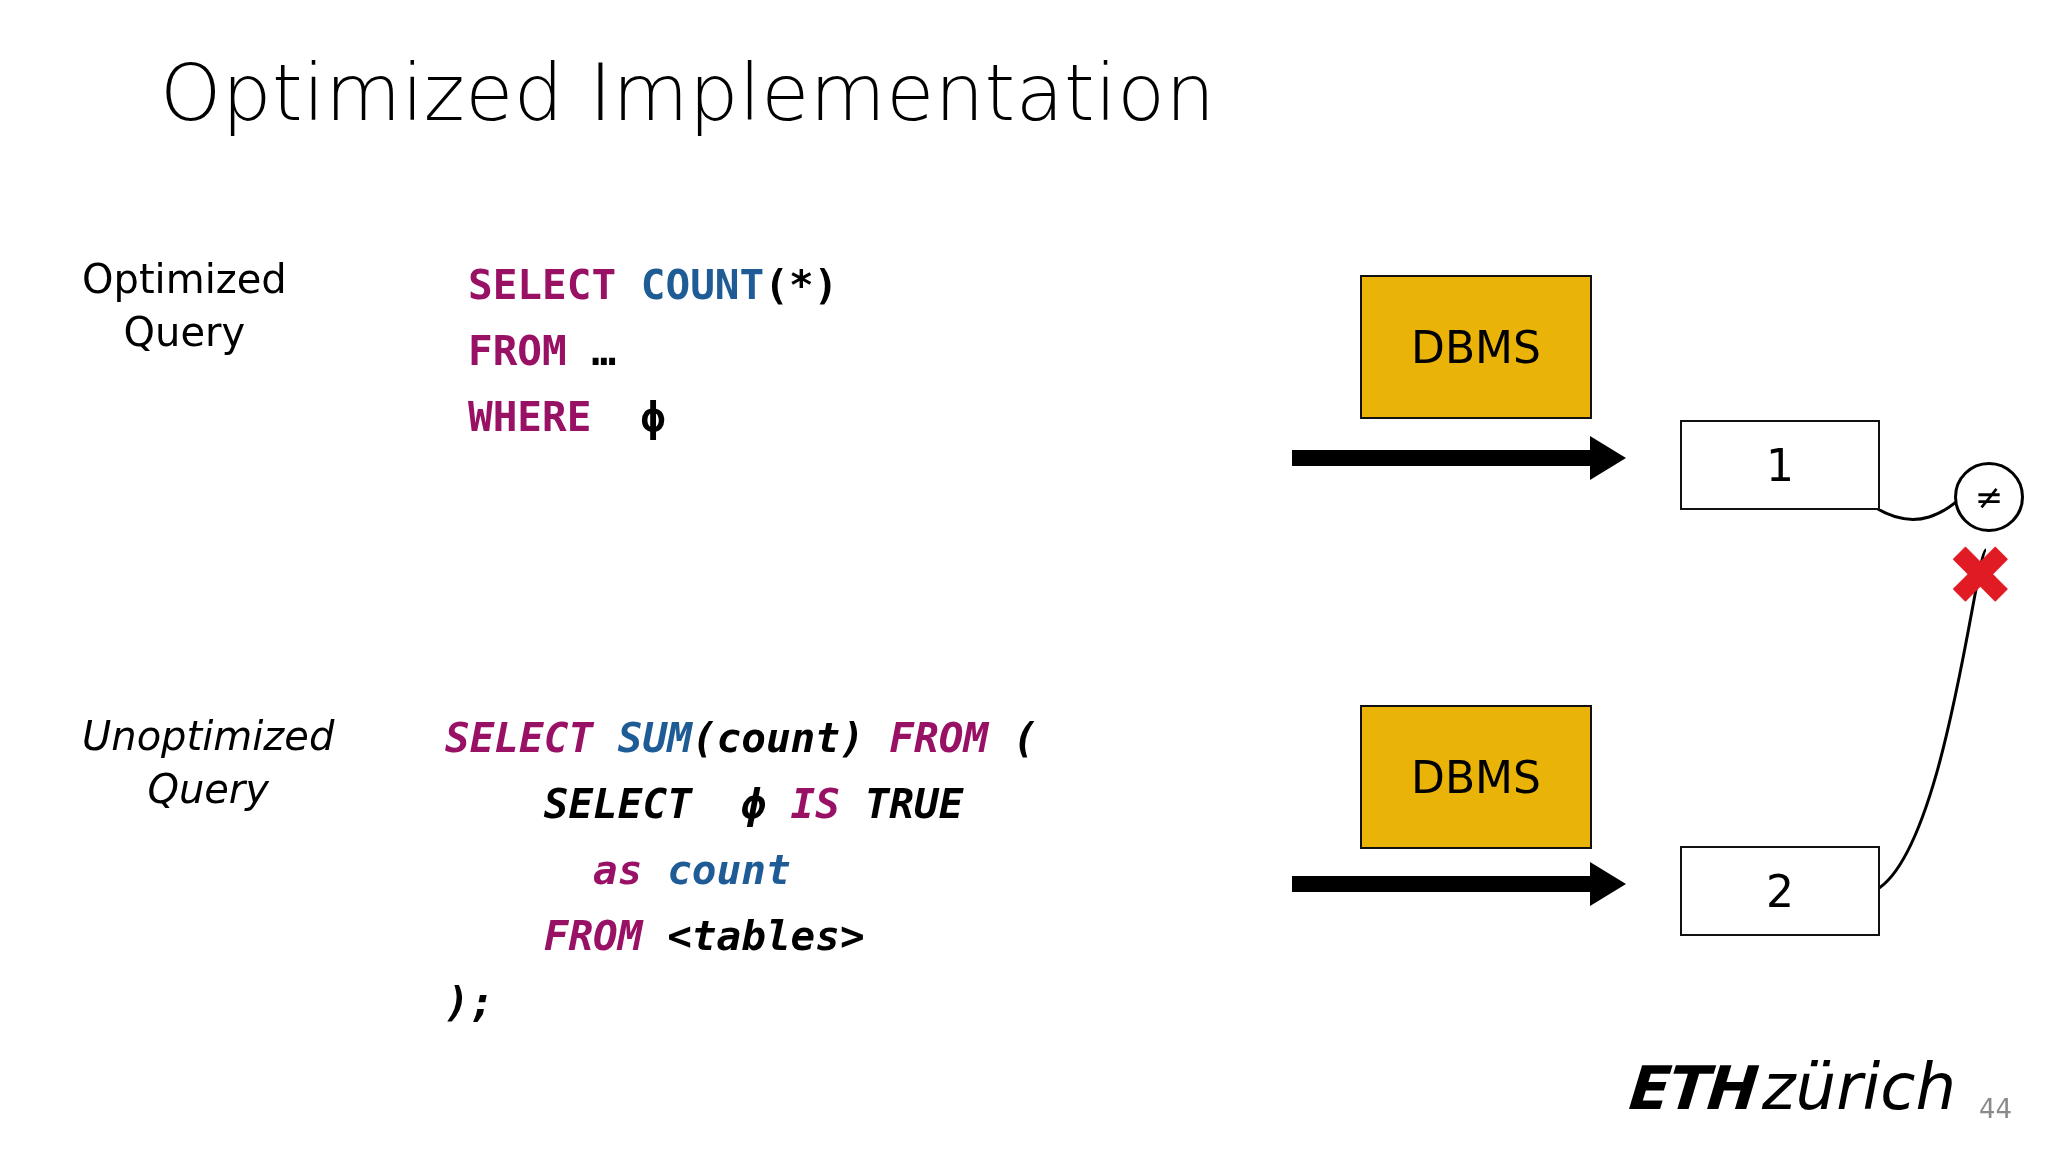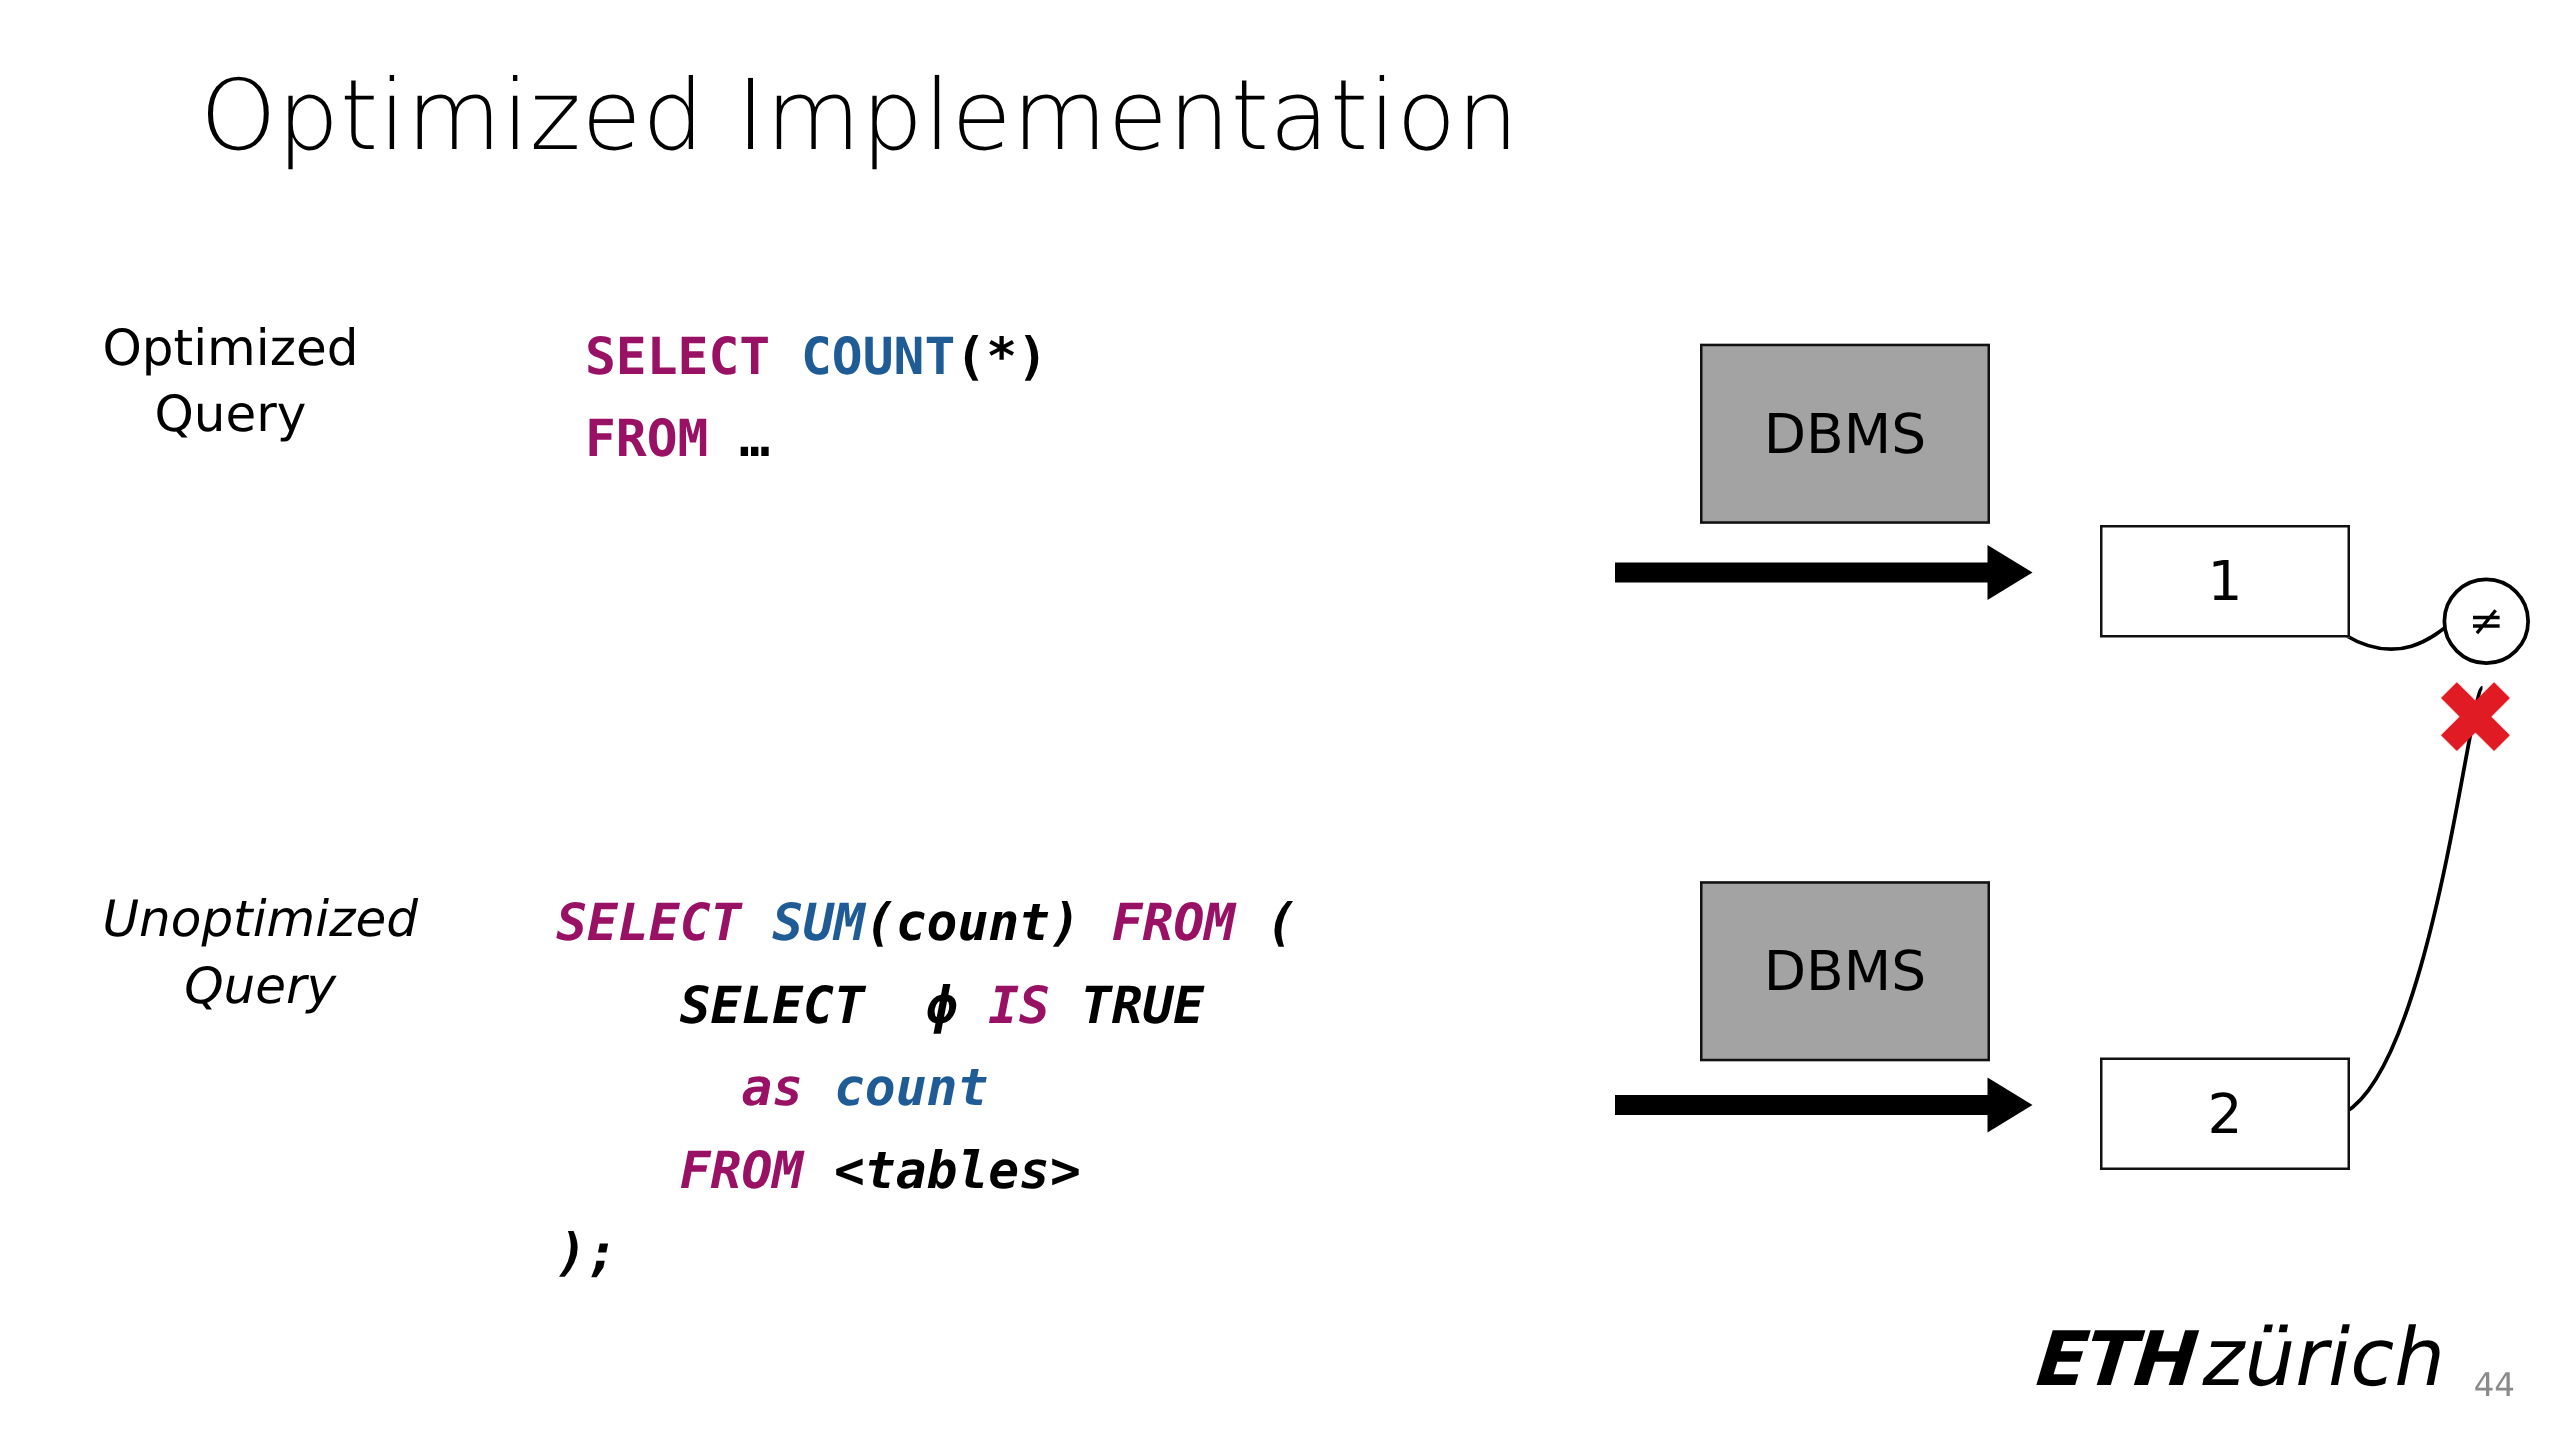--- a/index.html
+++ b/index.html
@@ -57,21 +57,21 @@
   .id   { color:#1F5C96; }   
   .pl   { color:#000000; }   
 
   
   .diagram{position:absolute;left:1240px;top:250px;width:760px;height:680px;}
 
   .dbms-box{
     position:absolute;
     width:228px;height:140px;
     border:2px solid #111;
-    background:#a3a3a3;
+    background:#eab308;
     display:flex;align-items:center;justify-content:center;
     font-size:44px;color:#000;
     font-family:"DejaVu Sans","Liberation Sans",sans-serif;
   }
   #dbms-box-top{ left:120px; top:25px; }
   #dbms-box-bottom{ left:120px; top:455px; }
 
   .result-box{
     position:absolute;
     width:196px;height:86px;
@@ -161,21 +161,21 @@
 </head>
 <body>
 
 <div class="slide">
 
   <div class="title">Optimized Implementation</div>
 
   <div class="side-label" id="label-optimized">Optimized
 Query</div>
 
-  <div class="code" id="code-optimized"><div><span class="kw">SELECT</span><span class="pl"> </span><span class="fn">COUNT</span><span class="pl">(*)</span></div><div><span class="kw">FROM</span><span class="pl"> …</span></div></div>
+  <div class="code" id="code-optimized"><div><span class="kw">SELECT</span><span class="pl"> </span><span class="fn">COUNT</span><span class="pl">(*)</span></div><div><span class="kw">FROM</span><span class="pl"> …</span></div><div><span class="kw">WHERE</span><span class="pl">  ϕ</span></div></div>
 
   <div class="side-label" id="label-unoptimized">Unoptimized
 Query</div>
 
   <div class="code" id="code-unoptimized"><div><span class="kw">SELECT</span><span class="pl"> </span><span class="fn">SUM</span><span class="pl">(count) </span><span class="kw">FROM</span><span class="pl"> (</span></div><div><span class="pl">    SELECT  ϕ </span><span class="kw">IS</span><span class="pl"> TRUE</span></div><div><span class="pl">      </span><span class="kw">as</span><span class="pl"> </span><span class="id">count</span></div><div><span class="pl">    </span><span class="kw">FROM</span><span class="pl"> &lt;tables&gt;</span></div><div><span class="pl">);</span></div></div>
 
   <div class="diagram">
 
     <svg class="connector" viewBox="0 0 760 680" xmlns="http://www.w3.org/2000/svg">
       <path d="M 636 258 C 706 300 736 210 746 244" fill="none" stroke="#000" stroke-width="3"></path>

